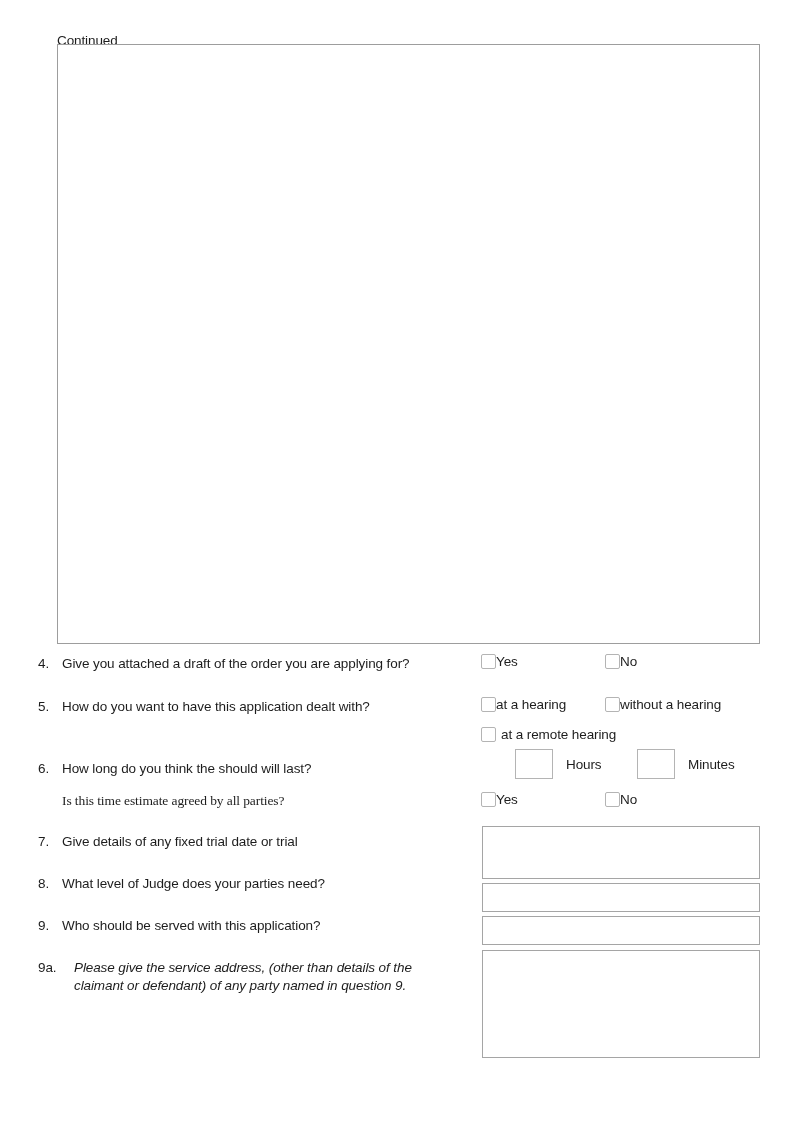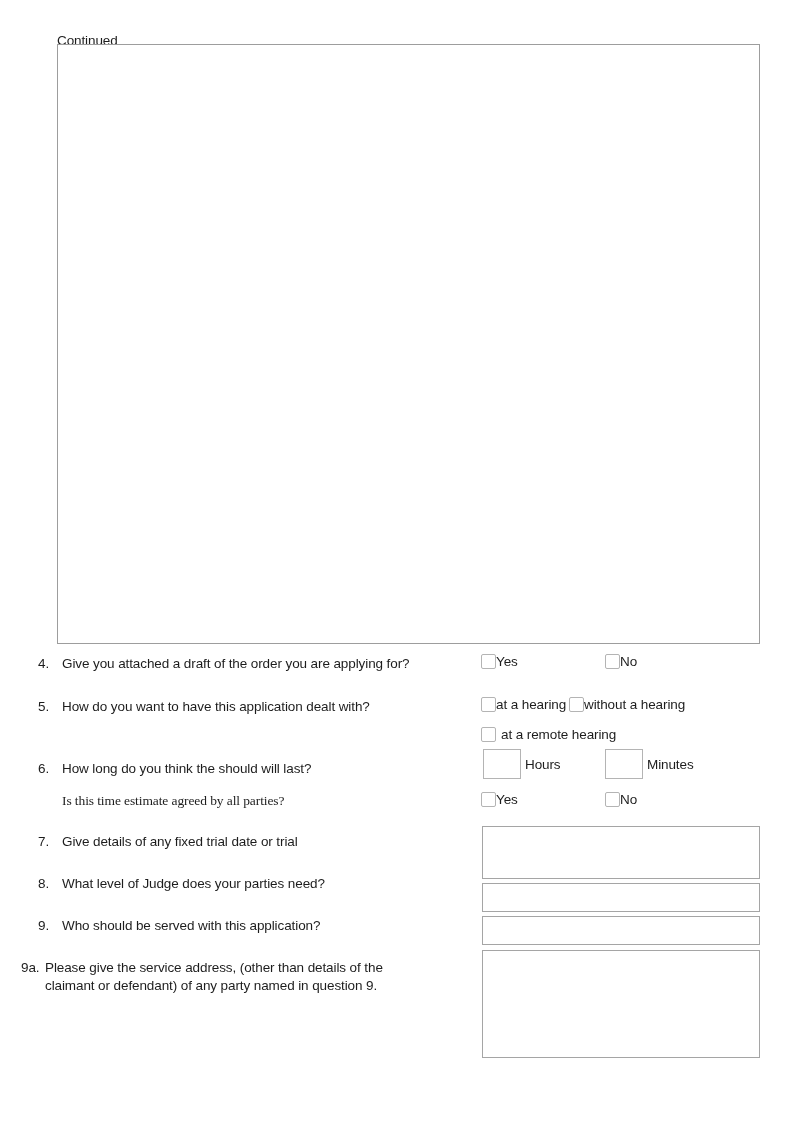--- a/index.html
+++ b/index.html
@@ -31,53 +31,54 @@
   .q-num { flex: 0 0 24px; width: 24px; }
   .q-text { flex: 1 1 auto; }
 
   #q4-label  { left: 38px; top: 655px; width: 435px; }
   #q5-label  { left: 38px; top: 698px; width: 435px; }
   #q6-label  { left: 38px; top: 760px; width: 435px; }
   #q6-sub-label { left: 62px; top: 792px; width: 400px; font-family: Liberation Serif, serif; }
   #q7-label  { left: 38px; top: 833px; width: 435px; }
   #q8-label  { left: 38px; top: 875px; width: 435px; }
   #q9-label  { left: 38px; top: 917px; width: 435px; }
-  #q9a-label { left: 21px; top: 959px; width: 375px; line-height: 18px; }
-  #q9a-label .q-text { width: 345px; }
+  #q9a-label { left: 38px; top: 959px; width: 375px; line-height: 18px; gap: 12px; }
+  #q9a-label .q-text { width: 345px; font-style: italic; }
 
   
   .opt {
     position: absolute;
     display: flex;
     align-items: center;
     gap: 0;
     height: 17px;
   }
   .checkbox {
     flex: 0 0 15px;
     width: 15px; height: 15px;
     border: 1px solid #b4b4b4;
     border-radius: 2px;
     background: #ffffff;
   }
   #q4-yes-option  { left: 481px; top: 653px; }
   #q4-no-option   { left: 605px; top: 653px; }
   #q5-hearing-option { left: 481px; top: 696px; }
-  #q5-without-option { left: 569px; top: 696px; }
+  #q5-without-option { left: 605px; top: 696px; }
   #q5-remote-option  { left: 481px; top: 726px; gap: 5px; }
   #q6-yes-option  { left: 481px; top: 791px; }
   #q6-no-option   { left: 605px; top: 791px; }
 
   
   .duration {
     position: absolute;
     display: flex;
     align-items: center;
-    gap: 4px;
+    gap: 13px;
     height: 30px;
+    margin-left: 32px;
   }
   .duration-box {
     width: 38px; height: 30px;
     border: 1px solid #b4b4b4;
     background: #ffffff;
   }
   #q6-hours   { left: 483px; top: 749px; }
   #q6-minutes { left: 605px; top: 749px; }
 
   

